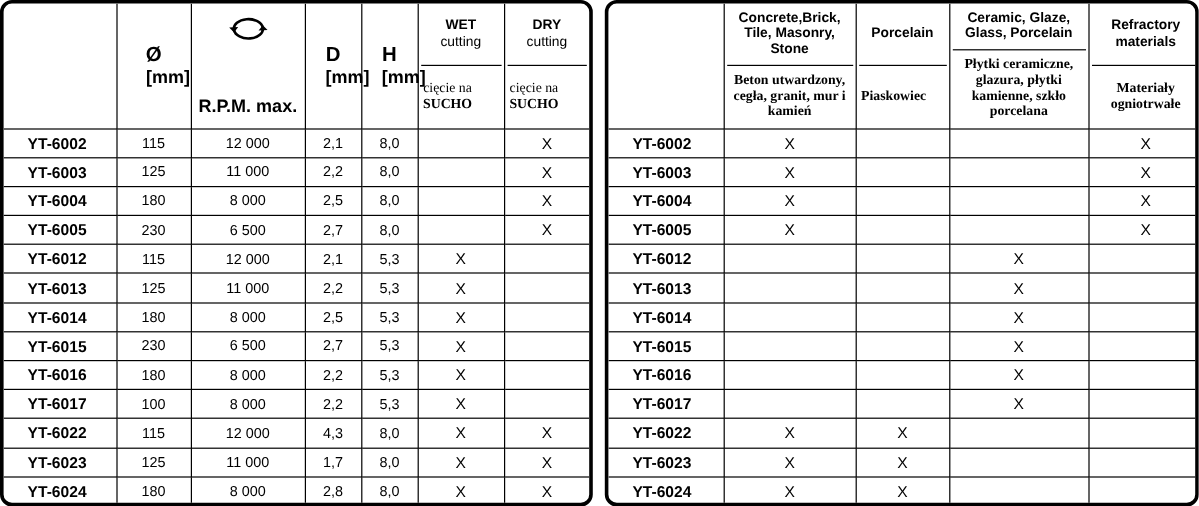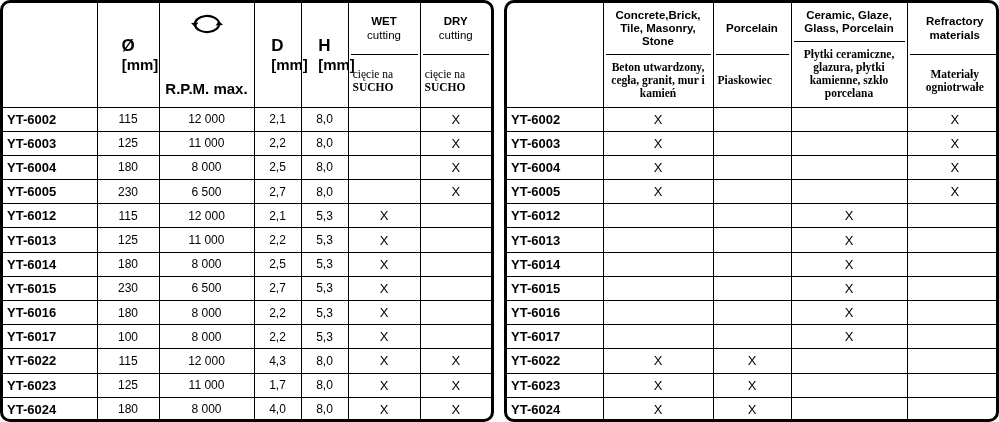--- a/index.html
+++ b/index.html
@@ -60,21 +60,21 @@
   .no-bottom { border-bottom: 0; }
 
   .hdr {
     height: 104px;
     font-weight: bold;
   }
   .code-cell {
     font-weight: bold;
     font-size: 13px;
     text-align: left;
-    padding-left: 4px;
+    padding-left: 20px;
   }
   .data-row td {
     height: 24.2px;
   }
   .mark {
     font-size: 13px;
     font-weight: normal;
   }
   .hdr-stack {
     display: flex;
@@ -331,21 +331,21 @@
         <td>11 000</td>
         <td>1,7</td>
         <td>8,0</td>
         <td class="mark">X</td>
         <td class="mark no-right">X</td>
       </tr>
       <tr class="data-row">
         <td class="code-cell no-left">YT-6024</td>
         <td>180</td>
         <td>8 000</td>
-        <td>4,0</td>
+        <td>2,8</td>
         <td>8,0</td>
         <td class="mark">X</td>
         <td class="mark no-right">X</td>
       </tr>
       <tr class="data-row">
         <td class="code-cell no-left no-bottom">YT-6025</td>
         <td class="no-bottom">230</td>
         <td class="no-bottom">6 500</td>
         <td class="no-bottom">3,1</td>
         <td class="no-bottom">8,0</td>

